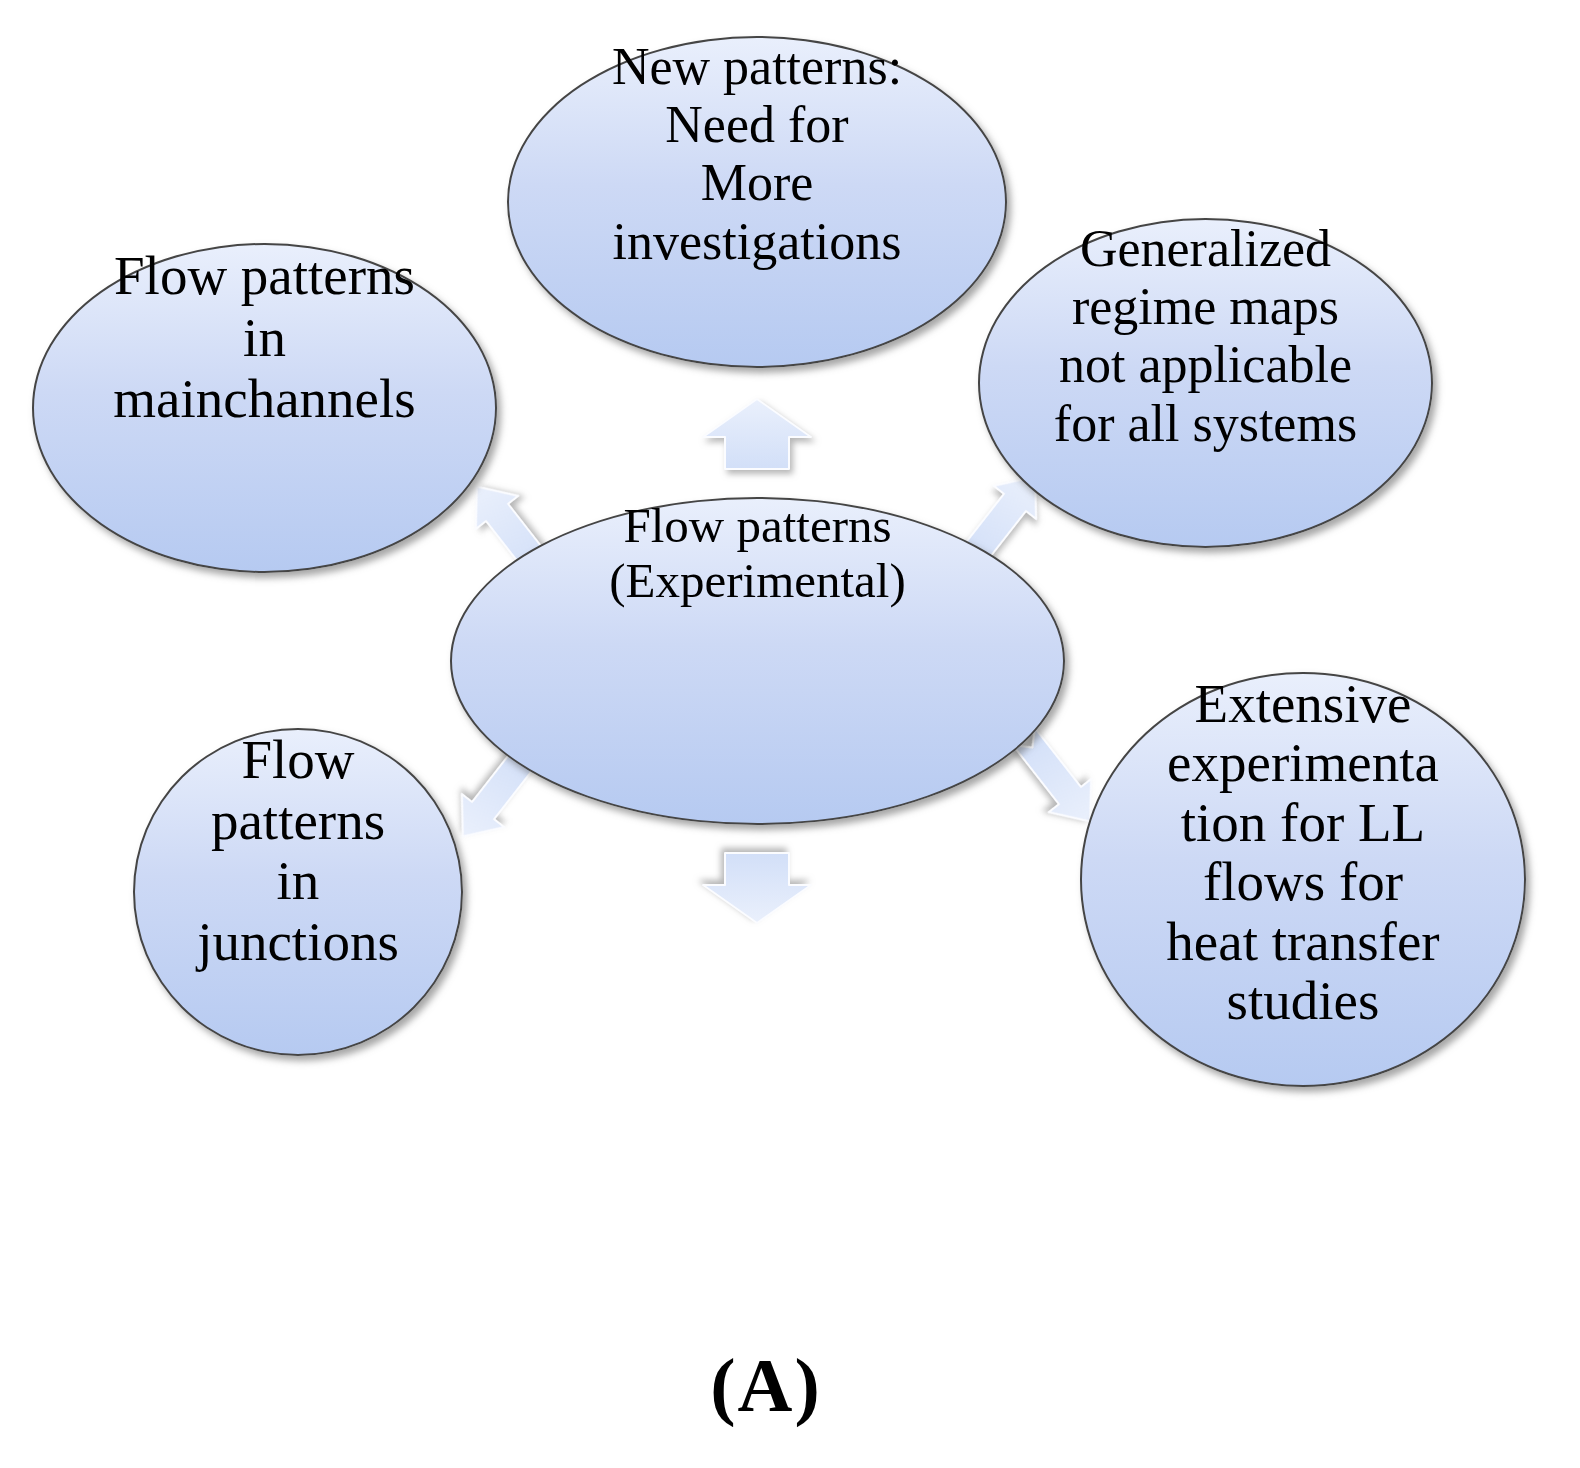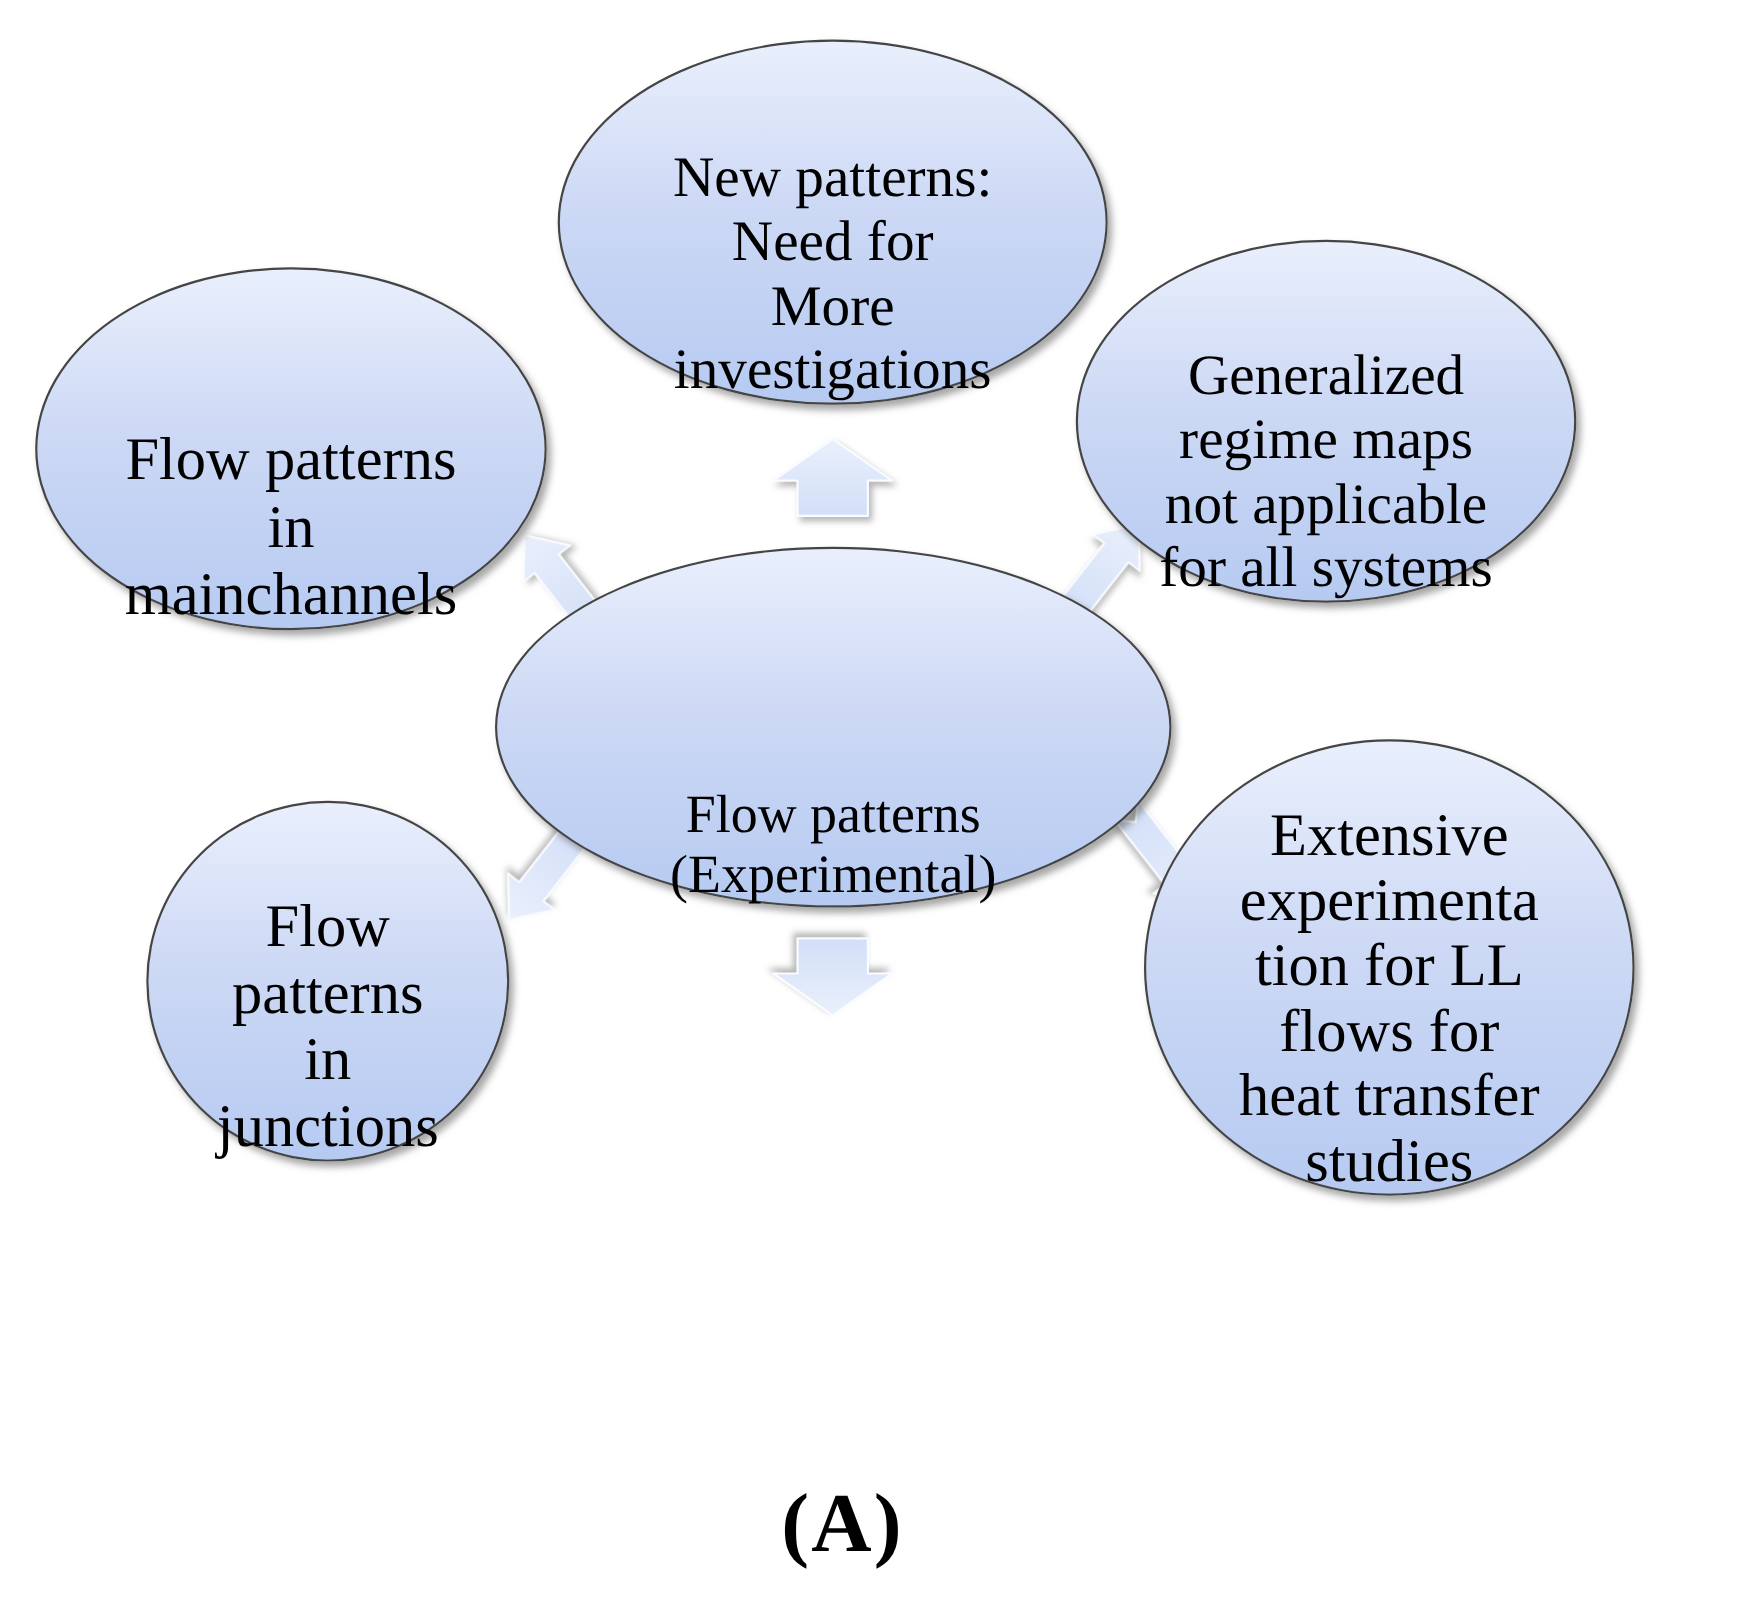--- a/index.html
+++ b/index.html
@@ -12,37 +12,37 @@
     font-family: "Liberation Serif", "DejaVu Serif", serif;
     color: #000000;
   }
   .node {
     position: absolute;
     border-radius: 50%;
     background: linear-gradient(180deg, #e9effc 0%, #cdd9f5 45%, #b6caf1 100%);
     border: 2px solid #454545;
     box-shadow: 4px 5px 7px rgba(95, 95, 95, 0.55);
     display: flex;
-    align-items: flex-end;
+    align-items: flex-start;
     justify-content: center;
     z-index: 2;
     box-sizing: border-box;
   }
   .node .label {
     white-space: pre-line;
     text-align: center;
     line-height: 1.12;
   }
   .node-top       { left: 507px;  top: 36px;  width: 500px; height: 332px; font-size: 52px; }
   .node-top-left  { left: 32px;   top: 243px; width: 465px; height: 330px; font-size: 55px; }
   .node-top-right { left: 978px;  top: 218px; width: 455px; height: 330px; font-size: 52px; }
   .node-center    { left: 450px;  top: 497px; width: 615px; height: 328px; font-size: 49px; }
   .node-left      { left: 133px;  top: 728px; width: 330px; height: 328px; font-size: 55px; }
   .node-left .label { line-height: 1.10; }
-  .node-right     { left: 1040px; top: 672px; width: 446px; height: 415px; font-size: 55px; }
+  .node-right     { left: 1080px; top: 672px; width: 446px; height: 415px; font-size: 55px; }
   .node-right .label  { line-height: 1.08; }
   .node-bottom    { left: 528px;  top: 955px; width: 460px; height: 328px; font-size: 54px; }
   .node-bottom .label { line-height: 1.06; }
 
   .arrow {
     position: absolute;
     z-index: 1;
     filter: drop-shadow(3px 4px 3px rgba(110, 110, 110, 0.5));
   }
   .arrow-up         { left: 701px;  top: 397px; }

